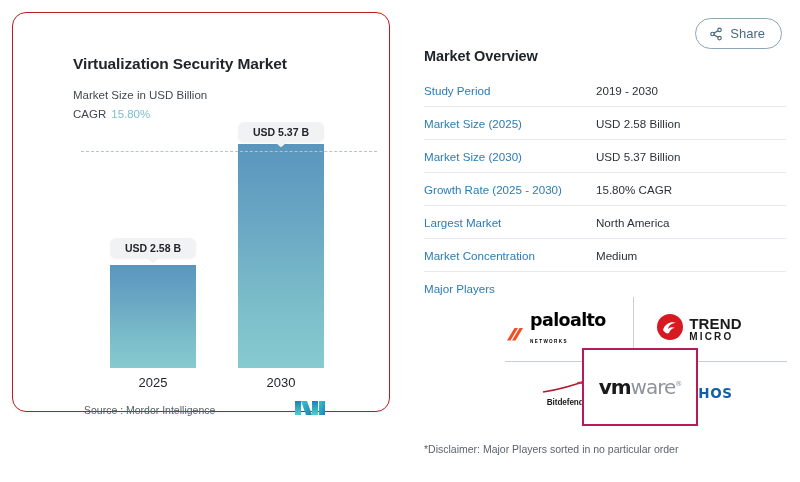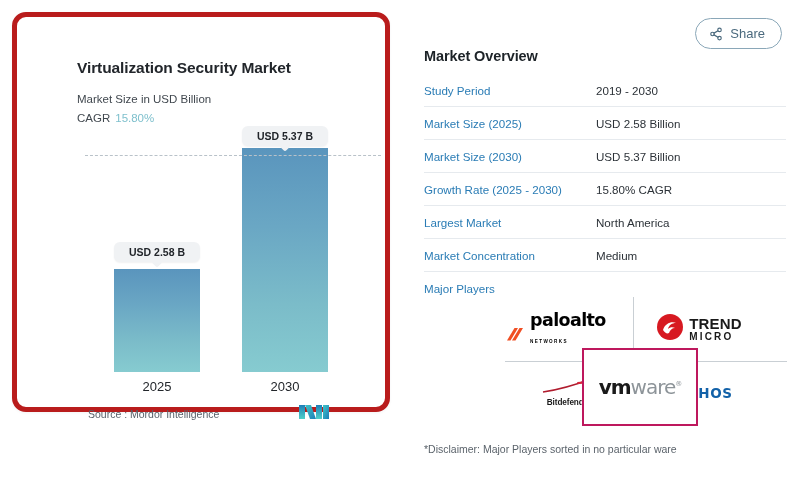--- a/index.html
+++ b/index.html
@@ -23,21 +23,21 @@
   }
 
   
   .chart-card {
     position: absolute;
     left: 12px;
     top: 12px;
     width: 378px;
     height: 400px;
     background: #ffffff;
-    border: 5px solid #b91c1c;
+    border: 1px solid #b91c1c;
     border-radius: 14px;
     box-shadow: 0 1px 3px rgba(30,40,60,0.05);
     box-sizing: border-box;
   }
 
   .chart-title {
     position: absolute;
     left: 60px;
     top: 42px;
     font-size: 15.5px;
@@ -452,15 +452,15 @@
       <span class="sophos">SOPHOS</span>
     </div>
   </div>
 
   <div class="vmware-box">
     <span class="vmware-logo">
       <span class="vm-bold">vm</span><span class="vm-light">ware</span><span class="vm-tm">®</span>
     </span>
   </div>
 
-  <div class="disclaimer">*Disclaimer: Major Players sorted in no particular ware</div>
+  <div class="disclaimer">*Disclaimer: Major Players sorted in no particular order</div>
 
 </div>
 
 </body></html>

